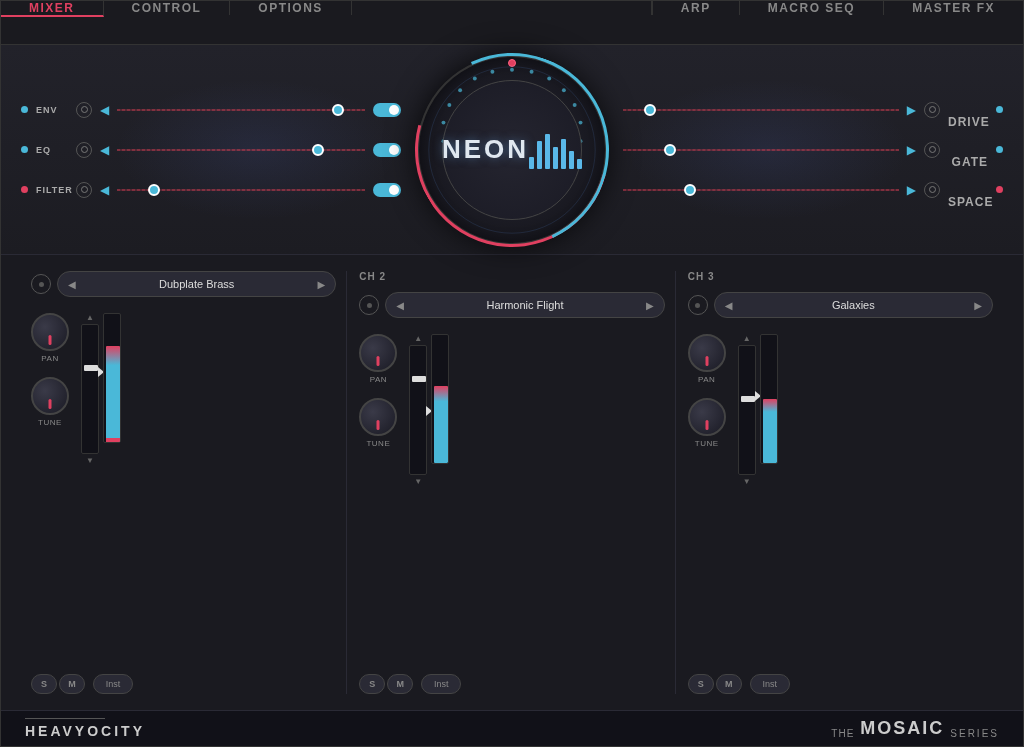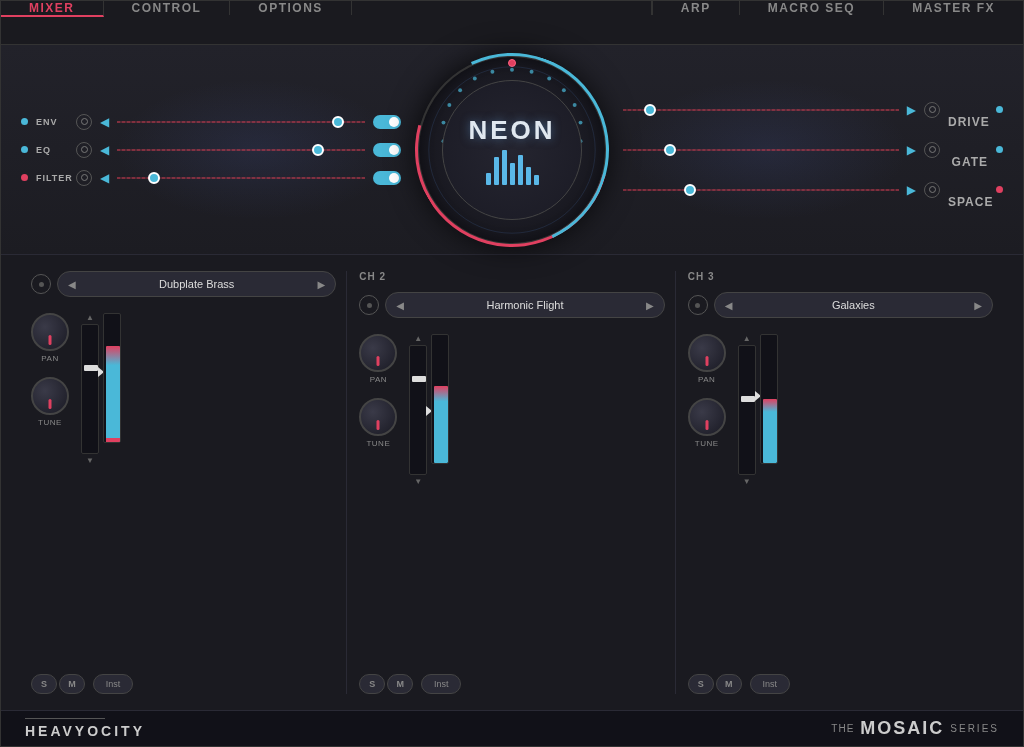--- a/index.html
+++ b/index.html
@@ -76,20 +76,21 @@
       background: 
         radial-gradient(ellipse 200px 100px at 25% 50%, rgba(80,100,180,0.15) 0%, transparent 70%),
         radial-gradient(ellipse 200px 100px at 75% 50%, rgba(80,100,180,0.15) 0%, transparent 70%);
       pointer-events: none;
     }
 
     
     .sliders-left {
       display: flex;
       flex-direction: column;
+      gap: 12px;
       width: 380px;
       z-index: 1;
     }
 
     .slider-row {
       display: flex;
       align-items: center;
       gap: 8px;
       height: 28px;
     }
@@ -205,21 +206,21 @@
       box-shadow: 0 0 30px rgba(0,0,0,0.8), inset 0 0 20px rgba(0,0,0,0.5);
     }
 
     .center-circle-inner {
       width: 140px;
       height: 140px;
       border-radius: 50%;
       background: radial-gradient(circle, #252530 0%, #1a1a24 100%);
       border: 1px solid #444;
       display: flex;
-      flex-direction: column;
+      flex-direction: row;
       align-items: center;
       justify-content: center;
       z-index: 1;
     }
 
     .neon-title {
       font-size: 26px;
       font-weight: 700;
       letter-spacing: 3px;
       color: #e0e8f0;
@@ -550,21 +551,21 @@
 
     .brand-left {
       font-size: 14px;
       font-weight: 700;
       letter-spacing: 3px;
       color: #ccc;
     }
 
     .brand-right {
       display: flex;
-      align-items: center;
+      align-items: flex-end;
       gap: 6px;
     }
 
     .brand-the {
       font-size: 10px;
       color: #888;
       letter-spacing: 1px;
       text-transform: uppercase;
     }
 

